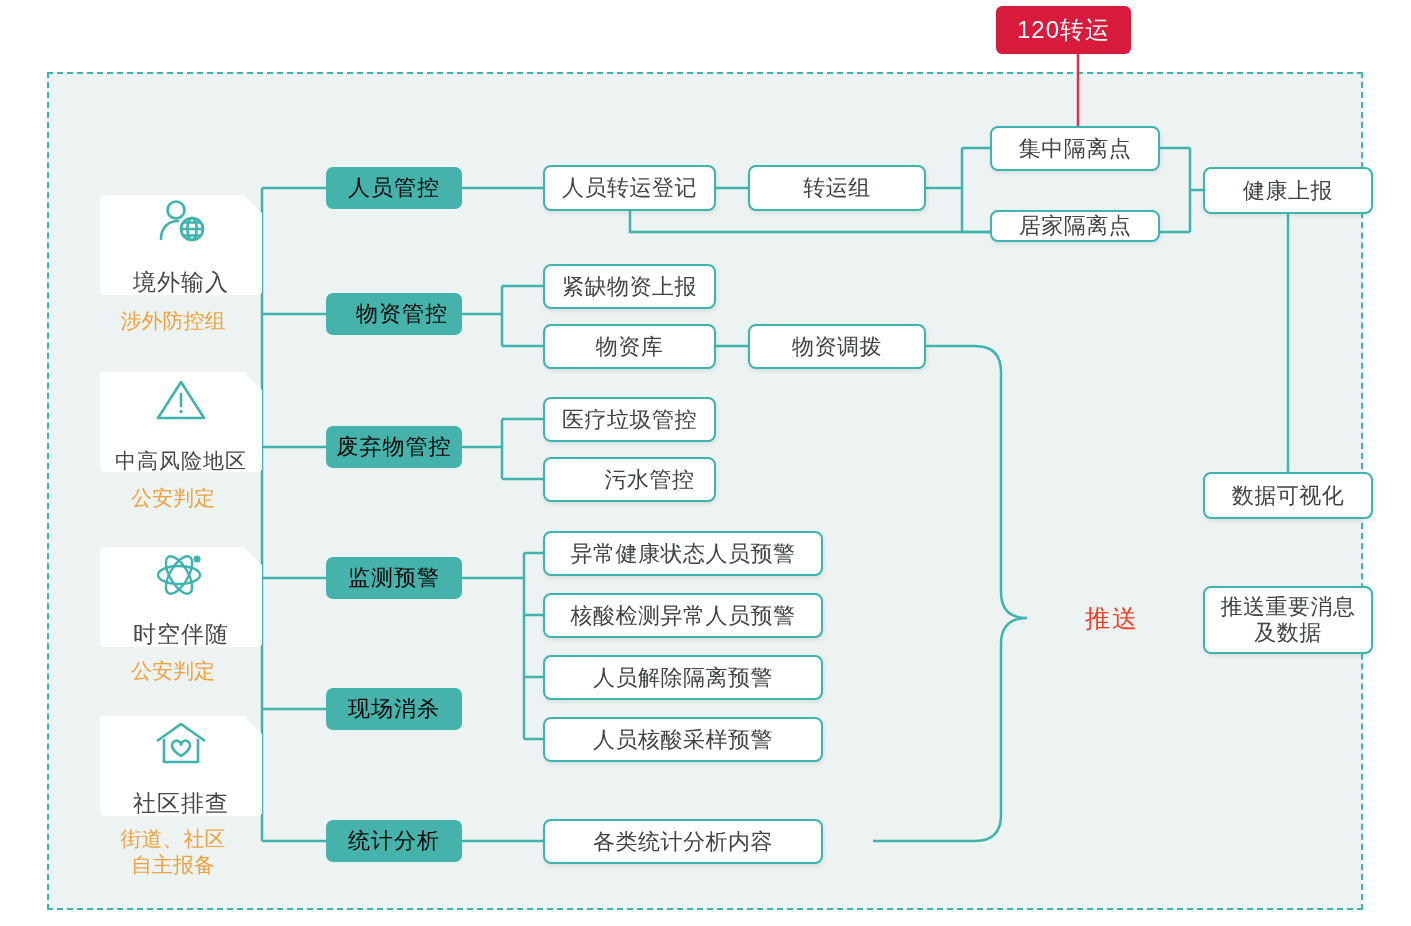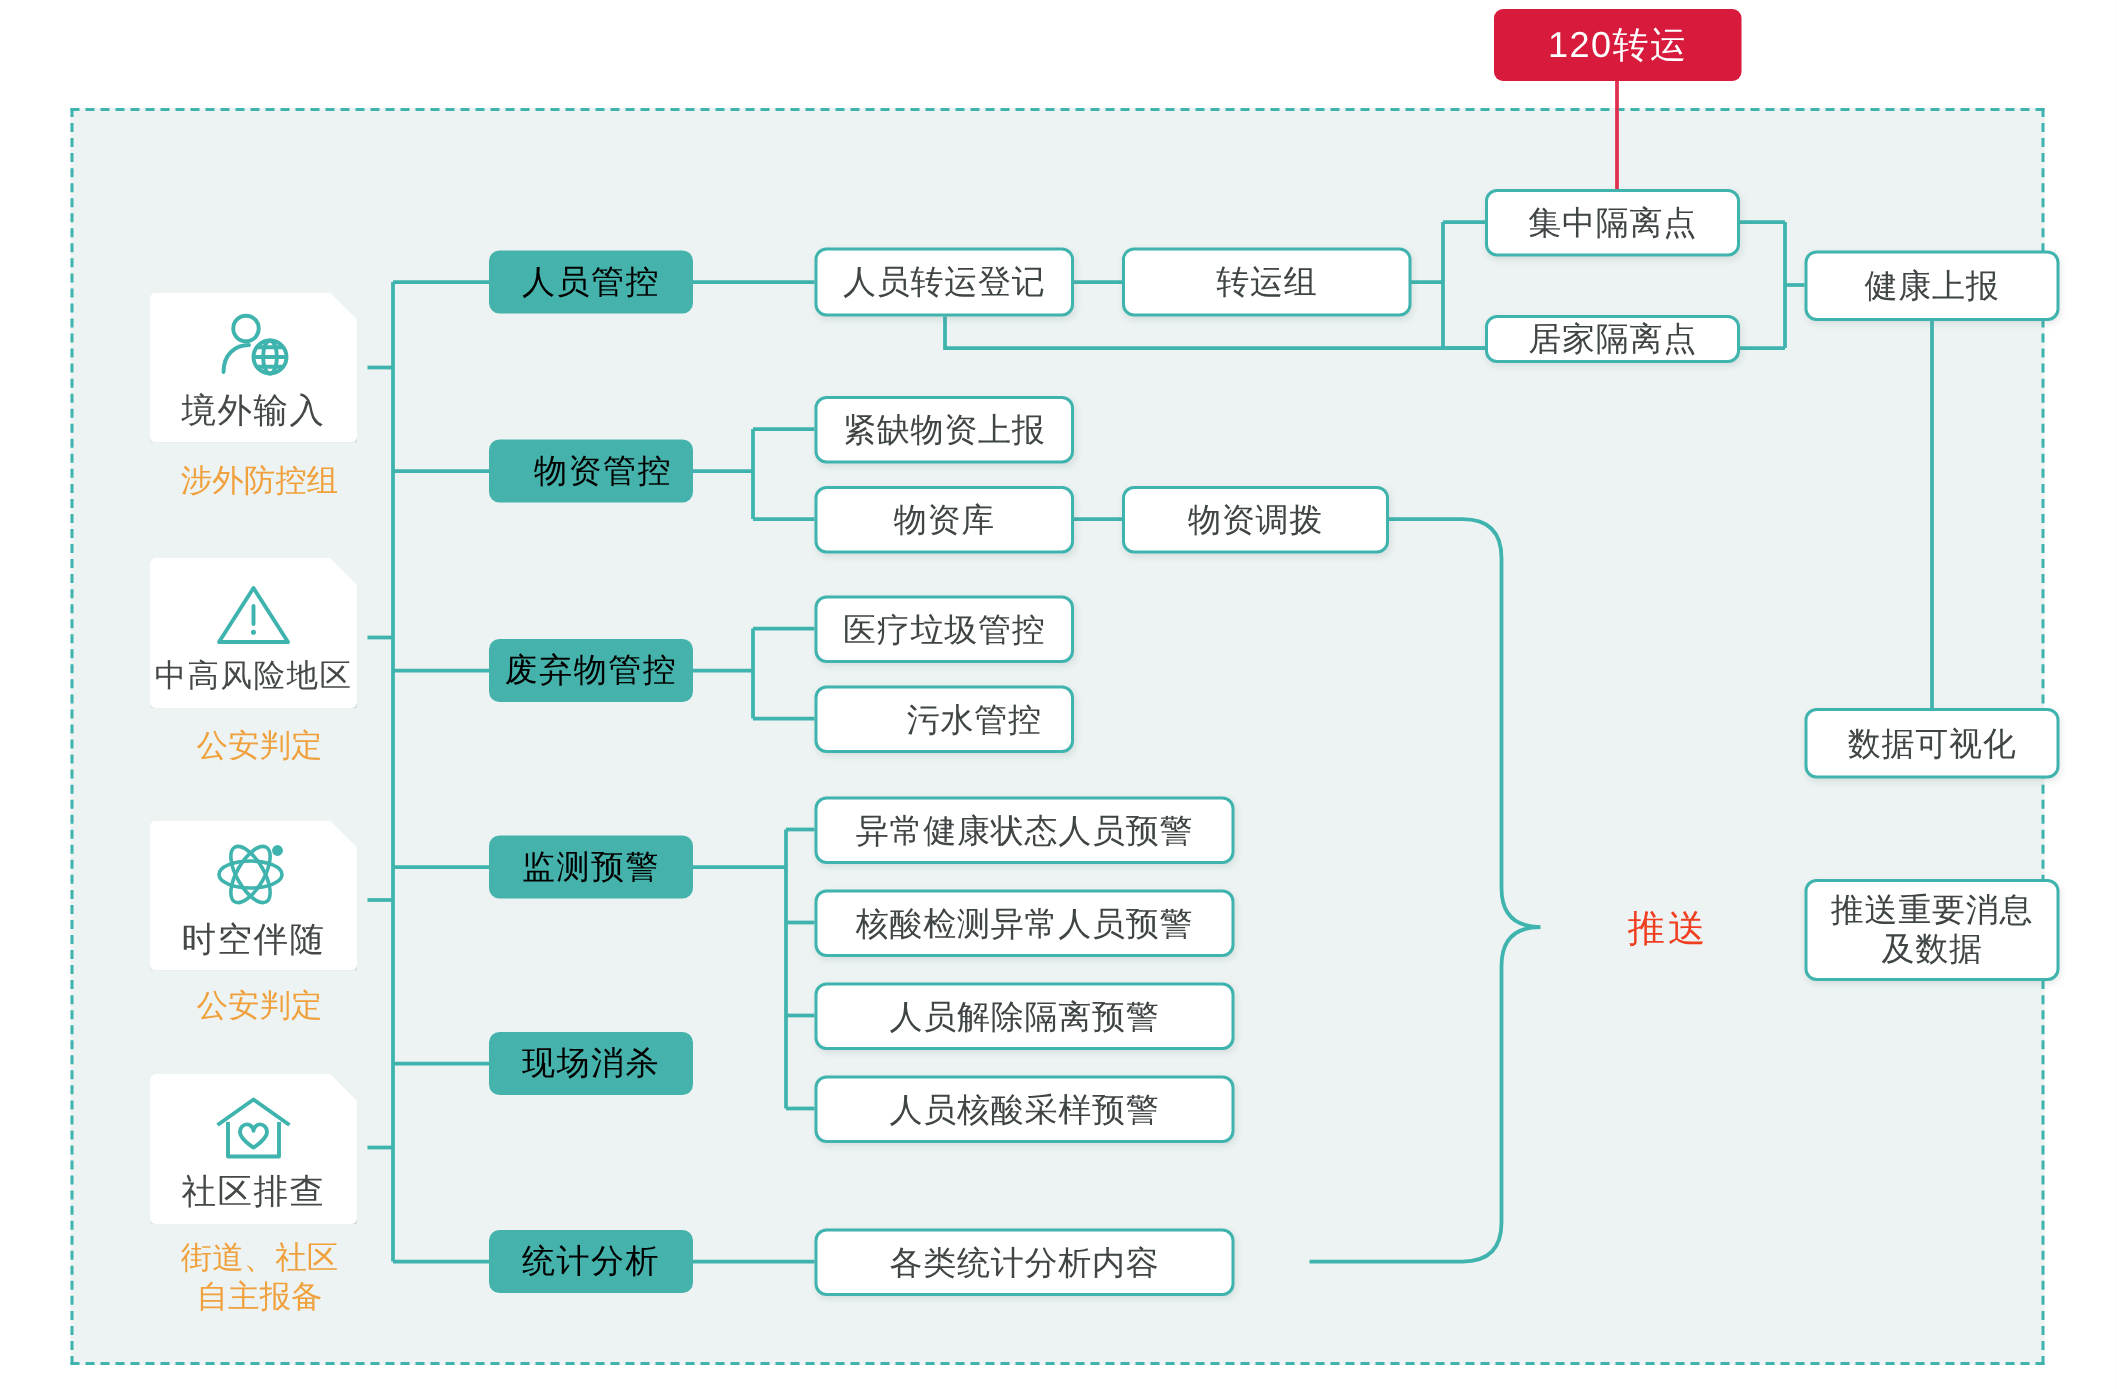--- a/index.html
+++ b/index.html
@@ -9,41 +9,41 @@
   
   #panel{position:absolute;left:47px;top:72px;width:1316px;height:838px;
          background:#ecf3f2;border:2px dashed #3fb3ad;box-sizing:border-box;}
 
   svg#wires{position:absolute;left:0;top:0;width:1411px;height:926px;pointer-events:none;}
 
   .node{position:absolute;box-sizing:border-box;display:flex;align-items:center;
         justify-content:center;text-align:center;}
 
   
-  .srccard{width:138px;height:100px;background:#ffffff;border-radius:4px;
+  .srccard{width:162px;height:100px;background:#ffffff;border-radius:4px;
            box-shadow:2px 3px 6px rgba(120,140,140,.28);
            flex-direction:column;gap:2px;padding-top:4px;
-           clip-path:polygon(0 0, calc(100% - 18px) 0, 100% 18px, 100% 100%, 0 100%);}
+           clip-path:polygon(0 0, calc(100% - 18px) 0, 100% 18px, 100% 100%, 0 100%);justify-content:space-between;}
   .srccard .lbl{font-size:23px;color:#444849;letter-spacing:1px;line-height:1.1;}
   .srcsub{position:absolute;width:190px;text-align:center;color:#f0a03c;
           font-size:21px;line-height:1.22;}
 
   
   .pill{background:#45b3ab;border-radius:7px;color:#000000;font-size:22px;
         letter-spacing:1px;width:136px;height:42px;}
 
   
   .wbox{background:#ffffff;border:2px solid #3fb3ad;border-radius:8px;
         color:#3f4445;font-size:22px;letter-spacing:.5px;
         box-shadow:1px 2px 4px rgba(120,140,140,.18);}
   .wbox.two{line-height:1.2;}
 
   
   .redbox{background:#d81b3c;border-radius:6px;color:#ffffff;font-size:24px;
-          letter-spacing:1px;width:165px;height:48px;}
+          letter-spacing:1px;width:135px;height:48px;}
 
   .pushlabel{position:absolute;color:#f03e20;font-size:25px;letter-spacing:2px;}
 </style>
 </head>
 <body>
 
 <div id="stage">
 
   <div id="panel"></div>
 
@@ -186,21 +186,21 @@
   <div class="node pill" style="left:326px;top:688px;">
     <span>现场消杀</span>
   </div>
   <div class="node pill" style="left:326px;top:820px;">
     <span>统计分析</span>
   </div>
 
   <div class="node wbox" style="left:543px;top:165px;width:173px;height:46px;">
     <span>人员转运登记</span>
   </div>
-  <div class="node wbox" style="left:748px;top:165px;width:193px;height:46px;">
+  <div class="node wbox" style="left:748px;top:165px;width:178px;height:46px;">
     <span>转运组</span>
   </div>
   <div class="node wbox" style="left:990px;top:126px;width:170px;height:45px;">
     <span>集中隔离点</span>
   </div>
   <div class="node wbox" style="left:990px;top:210px;width:170px;height:32px;">
     <span>居家隔离点</span>
   </div>
   <div class="node wbox" style="left:1203px;top:167px;width:170px;height:47px;">
     <span>健康上报</span>

